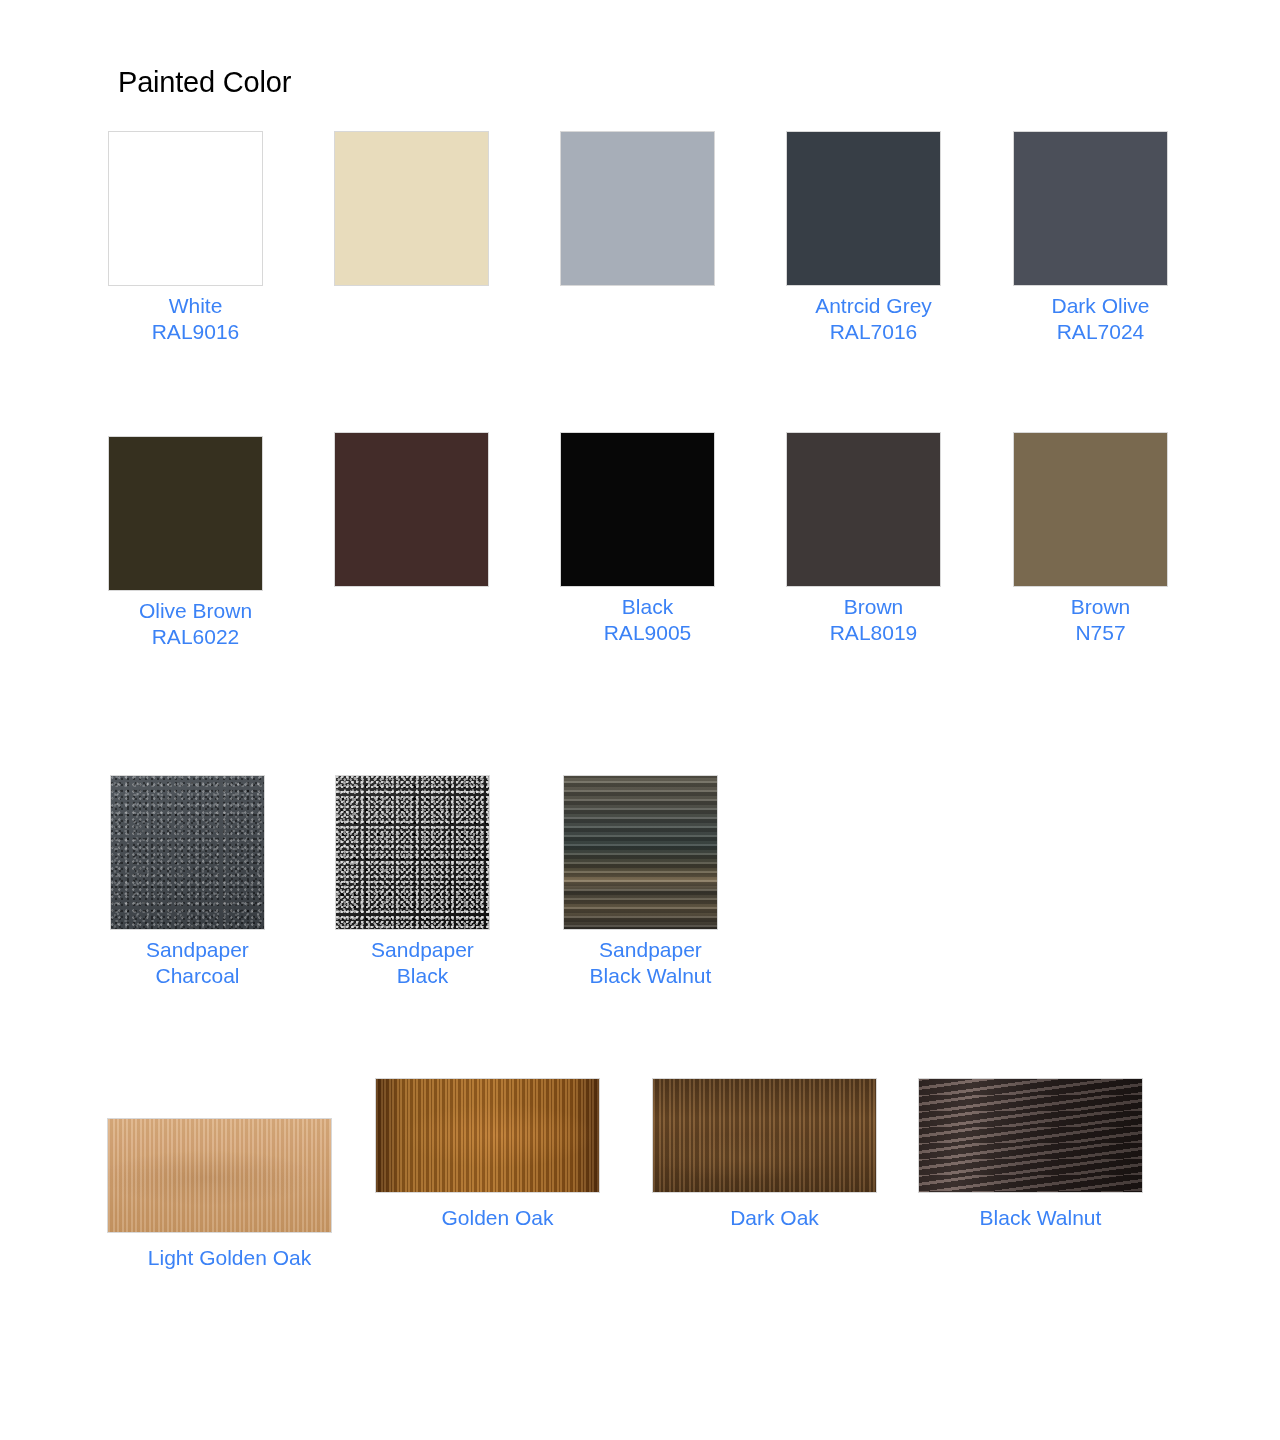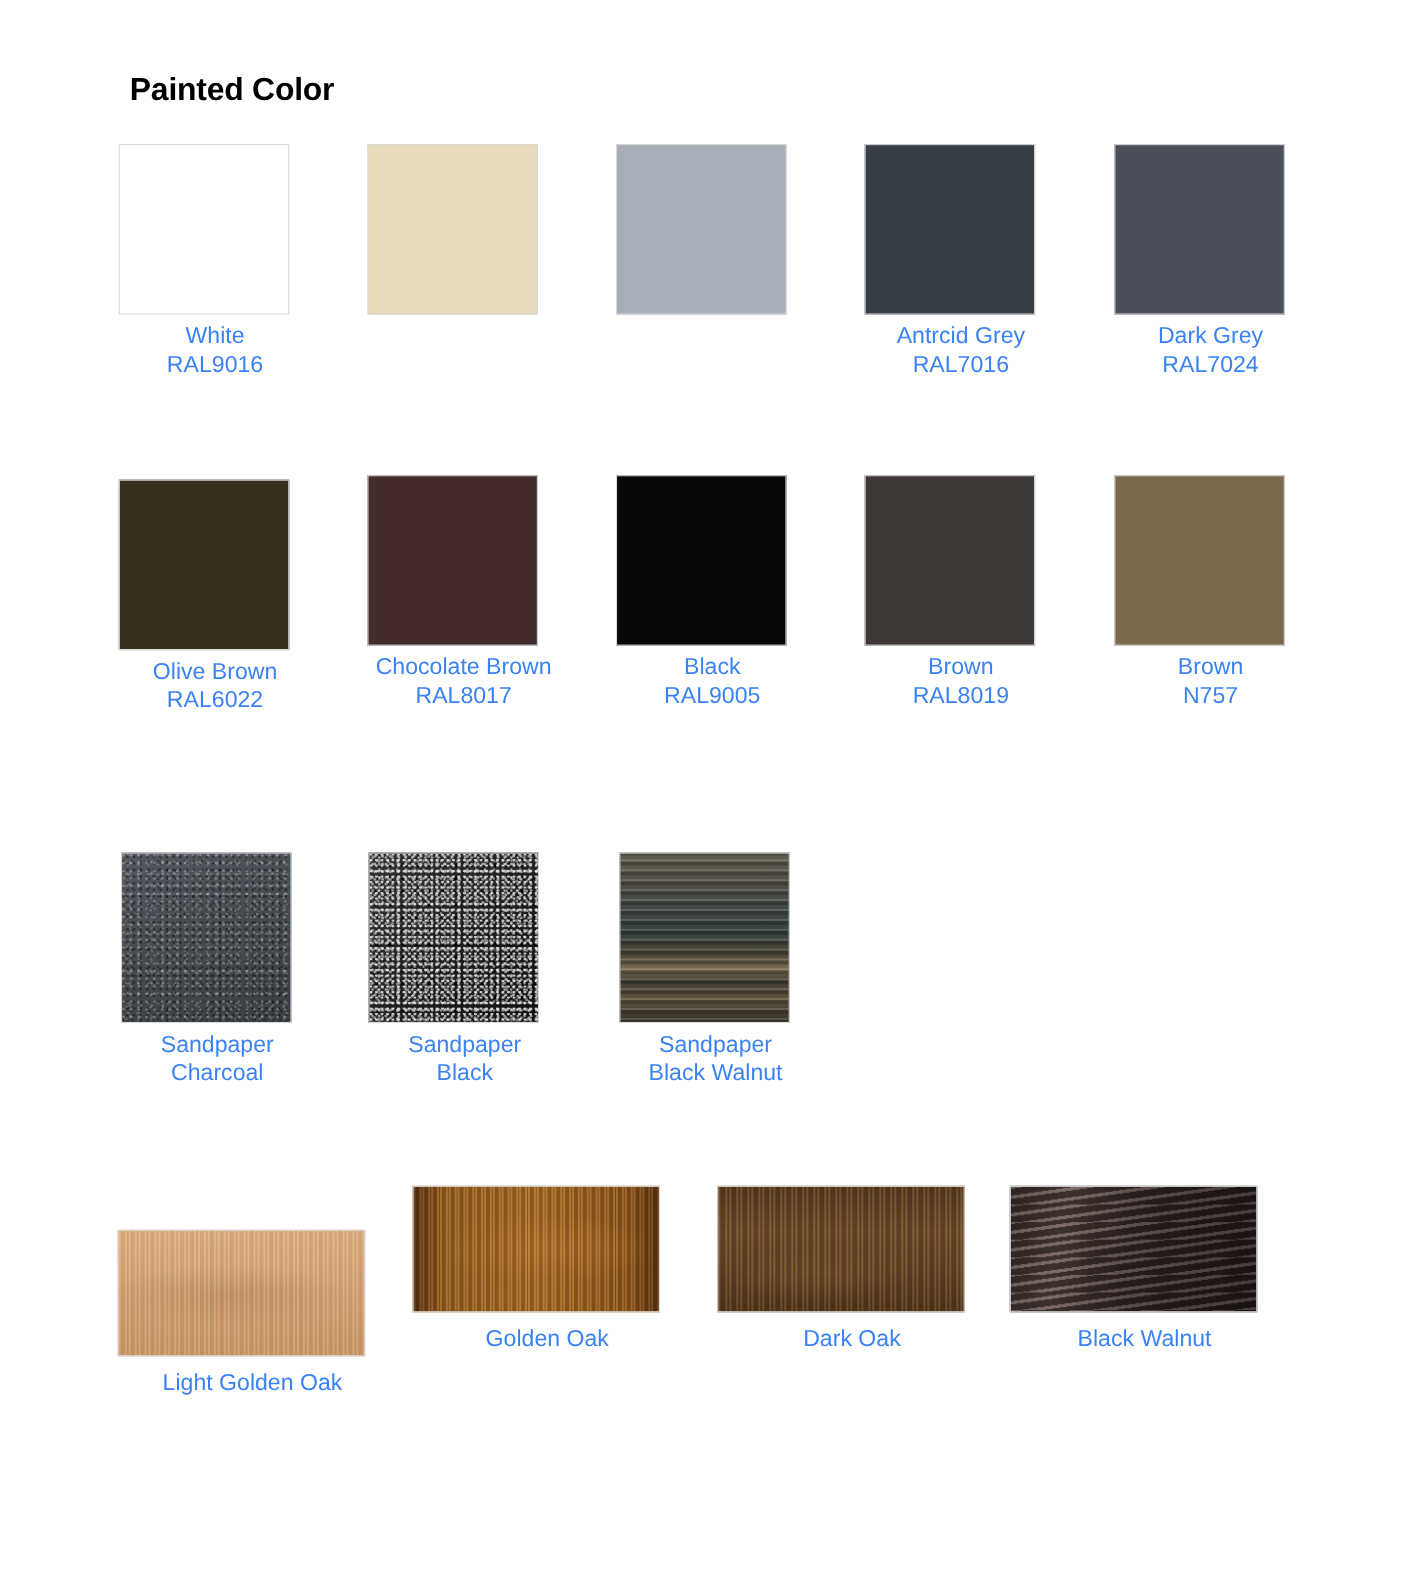--- a/index.html
+++ b/index.html
@@ -9,21 +9,21 @@
     background: #ffffff;
     font-family: "Liberation Sans", sans-serif;
     -webkit-font-smoothing: antialiased;
   }
   .page { position: relative; width: 1280px; height: 1440px; overflow: hidden; }
 
   .title {
     position: absolute;
     left: 118px; top: 66px;
     font-size: 29px;
-    font-weight: bold;
+    font-weight: normal;
     color: #000000;
     letter-spacing: -0.2px;
   }
 
   
   .cell { position: absolute; }
   .chip {
     position: relative;
     overflow: hidden;
     border: 1px solid #d8d8d8;
@@ -152,37 +152,35 @@
     </div>
 
     <div class="cell" style="left:786px; top:131px;">
       <div class="chip" style="background:#373e46;"></div>
       <div class="caption">Antrcid Grey
 RAL7016</div>
     </div>
 
     <div class="cell" style="left:1013px; top:131px;">
       <div class="chip" style="background:#4b4f59;"></div>
-      <div class="caption">Dark Grey
+      <div class="caption">Dark Olive
 RAL7024</div>
     </div>
   </div>
 
   <div class="row-paint">
 
     <div class="cell" style="left:108px; top:436px;">
       <div class="chip" style="background:#36301f;"></div>
       <div class="caption">Olive Brown
 RAL6022</div>
     </div>
 
     <div class="cell" style="left:334px; top:432px;">
       <div class="chip" style="background:#432c29;"></div>
-      <div class="caption">Chocolate Brown
-RAL8017</div>
     </div>
 
     <div class="cell" style="left:560px; top:432px;">
       <div class="chip" style="background:#070707;"></div>
       <div class="caption">Black
 RAL9005</div>
     </div>
 
     <div class="cell" style="left:786px; top:432px;">
       <div class="chip" style="background:#3e3837;"></div>

